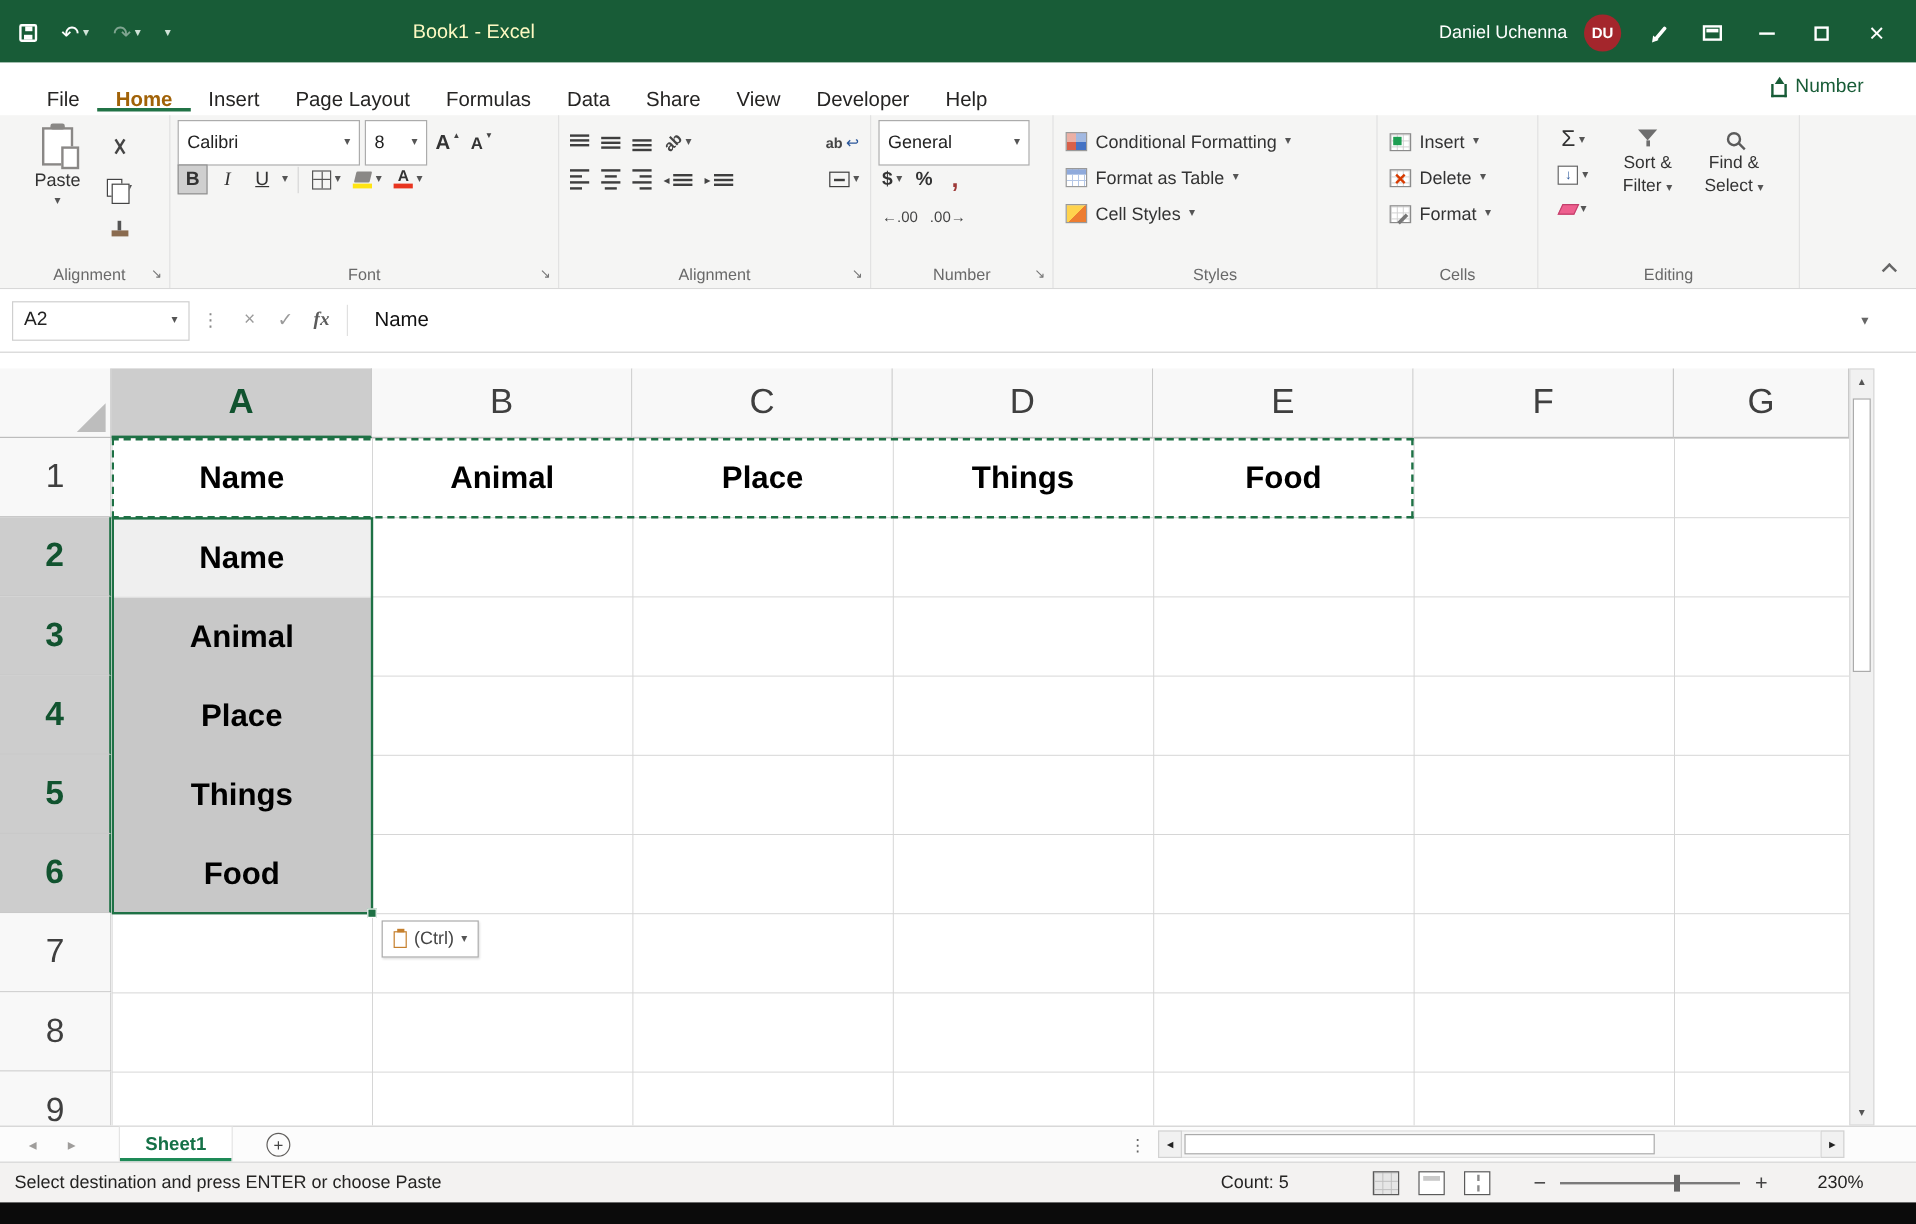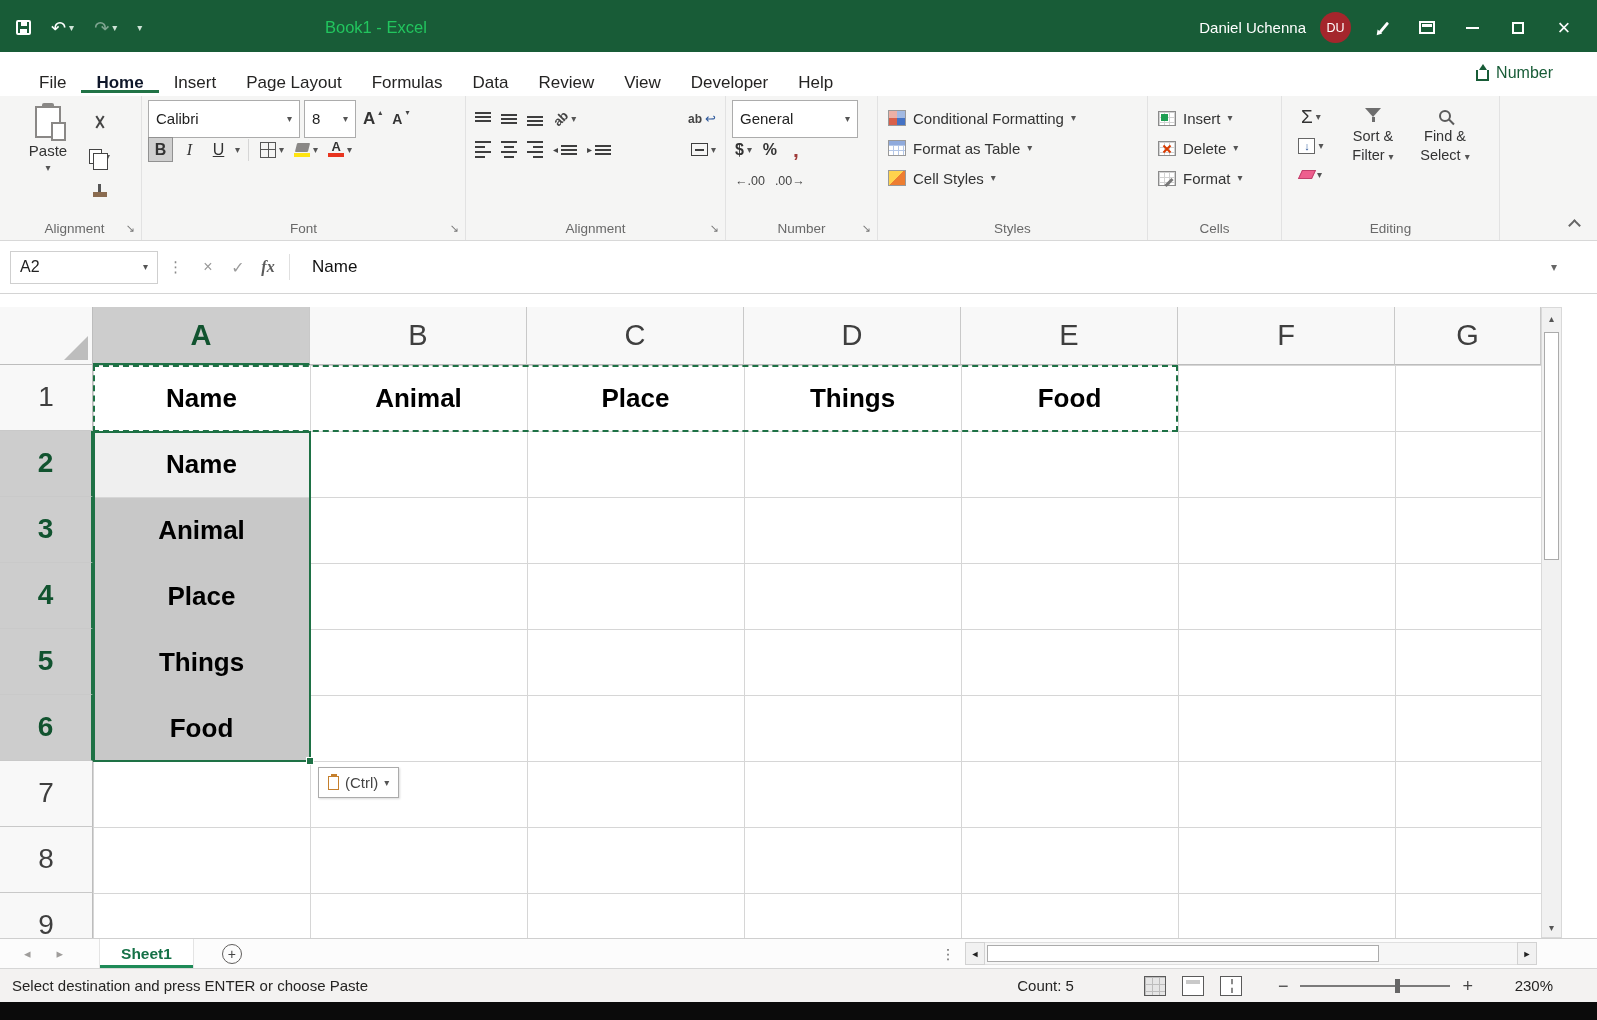--- a/index.html
+++ b/index.html
@@ -11,46 +11,46 @@
   .titlebar{position:absolute;left:0;top:0;width:1597px;height:55px;background:#185C37;color:#fff}
   .tb-left{position:absolute;left:16px;top:0;height:55px;display:flex;align-items:center;gap:20px}
   .tb-btn{display:flex;align-items:center;gap:3px;cursor:default}
   .tb-glyph{font-size:18px;line-height:1;color:#fff}
   .dim .tb-glyph{color:rgba(255,255,255,.45)}
   .chv{font-size:10px;line-height:1;color:#555}
   .chv.w{color:#CFE3D7}
   .ic-save{width:15px;height:15px;border:2px solid #fff;border-radius:2px;position:relative}
   .ic-save::before{content:'';position:absolute;top:0;left:3px;width:6px;height:4px;background:#fff}
   .ic-save::after{content:'';position:absolute;bottom:0;left:2px;width:7px;height:4px;background:#fff}
-  .doc-title{position:absolute;left:325px;top:0;line-height:55px;font-size:16.5px;color:#22c55e}
+  .doc-title{position:absolute;left:344px;top:0;line-height:55px;font-size:16.5px;color:#fef9c3}
   .searchbox{position:absolute;left:50%;top:11px;transform:translateX(-50%);width:422px;height:33px;
              background:#5A9173;border-radius:2px;display:flex;align-items:center;gap:11px;
              padding:0 13px;font-size:15.5px;color:#16392A}
   .ic-search{width:11px;height:11px;border:2px solid #1C4631;border-radius:50%;position:relative;flex:0 0 auto}
   .ic-search::after{content:'';position:absolute;width:7px;height:2px;background:#1C4631;
                     transform:rotate(45deg);right:-5px;bottom:-3px}
   .tb-right{position:absolute;right:10px;top:0;height:55px;display:flex;align-items:center}
   .user-name{font-size:15px;margin-right:14px}
   .avatar{width:31px;height:31px;border-radius:50%;background:#A4262C;color:#fff;font-size:12.5px;
-          font-weight:400;display:flex;align-items:center;justify-content:center;margin-right:10px}
+          font-weight:700;display:flex;align-items:center;justify-content:center;margin-right:10px}
   .tb-ico{width:44px;height:55px;display:flex;align-items:center;justify-content:center}
   .ic-pen{width:3px;height:14px;background:#fff;border-radius:1px;transform:rotate(40deg);position:relative}
   .ic-pen::after{content:'';position:absolute;bottom:-6px;left:-2px;border:3px solid transparent;border-top:5px solid #fff}
   .ic-panel{width:16px;height:13px;border:2px solid #fff;position:relative}
   .ic-panel::after{content:'';position:absolute;top:1px;left:1px;right:1px;height:3px;background:#fff}
   .wbtn{width:46px;height:55px;display:flex;align-items:center;justify-content:center}
   .w-min{width:13px;height:2px;background:#fff}
   .w-max{width:12px;height:12px;border:2px solid #fff}
   .w-close{font-size:22px;line-height:1;color:#fff}
 
   
   .menubar{position:absolute;left:0;top:52px;width:1597px;height:41px;background:#fff;display:flex;align-items:flex-end}
   .mtab{padding:0 15px;display:flex;align-items:center;font-size:17px;color:#252423}
   .mtab.first{margin-left:24px}
-  .mtab.active{color:#0f172a;font-weight:700;box-shadow:inset 0 -3px 0 #217346}
+  .mtab.active{color:#a16207;font-weight:700;box-shadow:inset 0 -3px 0 #217346}
   .share{position:absolute;right:44px;top:0;height:41px;display:flex;align-items:center;gap:7px;
          font-size:16px;color:#185C37}
   .ic-share{width:13px;height:11px;border:2px solid #185C37;border-top:none;position:relative;margin-top:5px}
   .ic-share::after{content:'';position:absolute;left:50%;top:-10px;transform:translateX(-50%);
                    border:4px solid transparent;border-bottom:6px solid #185C37}
 
   
   .ribbon{position:absolute;left:0;top:96px;width:1597px;height:145px;background:#F5F5F4;
           border-bottom:1px solid #D8D8D8;display:flex;padding-left:8px}
   .rgroup{position:relative;border-right:1px solid #E2E2E2;padding:7px 6px 26px 6px}
@@ -295,21 +295,21 @@
   </div>
 </header>
 
 <nav class="menubar">
   <span class="mtab first">File</span>
   <span class="mtab active">Home</span>
   <span class="mtab">Insert</span>
   <span class="mtab">Page Layout</span>
   <span class="mtab">Formulas</span>
   <span class="mtab">Data</span>
-  <span class="mtab">Review</span>
+  <span class="mtab">Share</span>
   <span class="mtab">View</span>
   <span class="mtab">Developer</span>
   <span class="mtab">Help</span>
   <span class="share">
     <span class="ic-share"></span>
     <span>Number</span>
   </span>
 </nav>
 
 <section class="ribbon">

